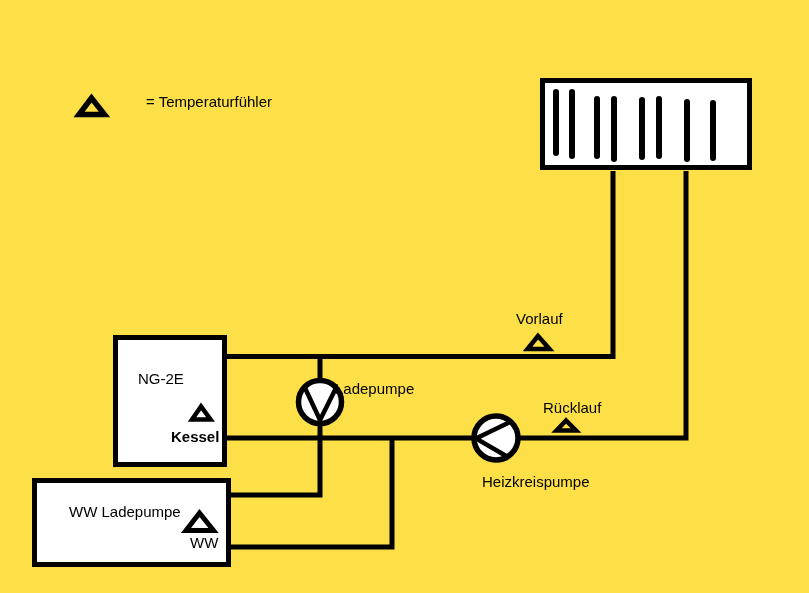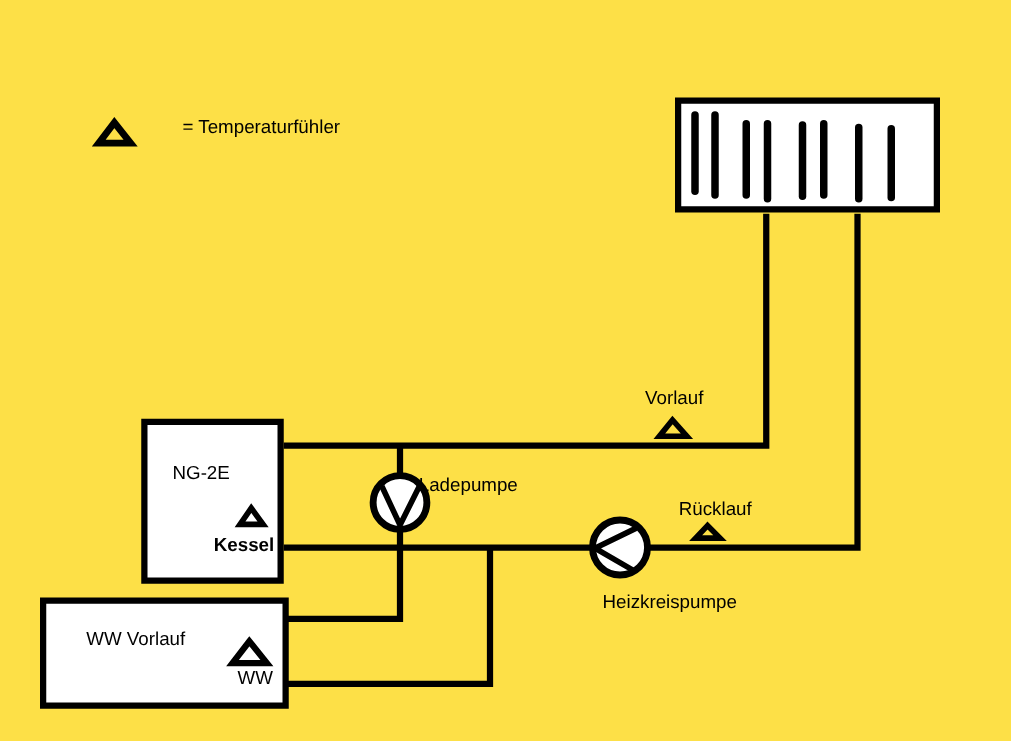--- a/index.html
+++ b/index.html
@@ -76,21 +76,21 @@
     <polygon points="201,406.5 192,419.5 210.5,419.5" fill="none" stroke="#000" stroke-width="4.5"></polygon>
     <polygon points="199.5,513 186,530.5 213.5,530.5" fill="none" stroke="#000" stroke-width="5"></polygon>
   </svg>
 
   <div class="lbl" style="left:146px; top:93px;">= Temperaturfühler</div>
 
   <div class="lbl" style="left:138px; top:370px;">NG-2E</div>
 
   <div class="lbl" style="left:171px; top:428px;font-weight:bold;">Kessel</div>
 
-  <div class="lbl" style="left:69px; top:503px;">WW Vorlauf</div>
+  <div class="lbl" style="left:69px; top:503px;">WW Ladepumpe</div>
 
   <div class="lbl" style="left:190px; top:534px;">WW</div>
 
   <div class="lbl" style="left:335px; top:380px;">Ladepumpe</div>
 
   <div class="lbl" style="left:455px; top:473px;margin-left:27px;">Heizkreispumpe</div>
 
   <div class="lbl" style="left:516px; top:310px;">Vorlauf</div>
 
   <div class="lbl" style="left:543px; top:399px;">Rücklauf</div>

